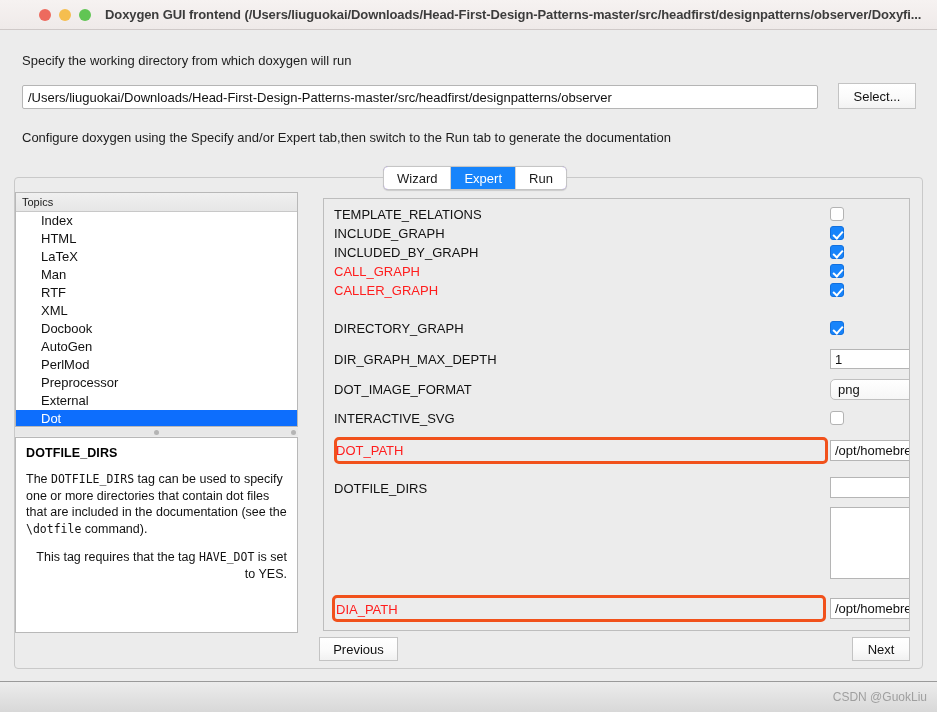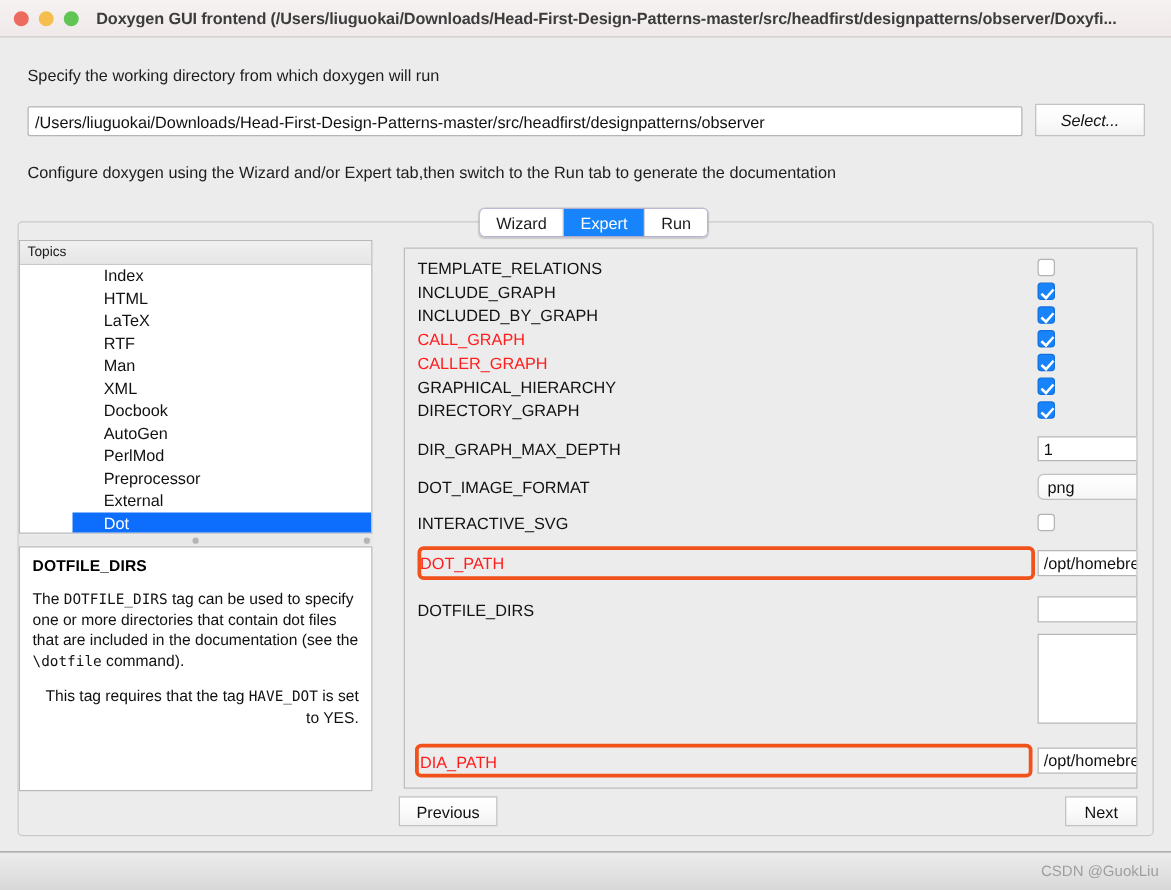--- a/index.html
+++ b/index.html
@@ -26,20 +26,21 @@
   .titlebar {
     position: absolute;
     left: 0; top: 0;
     width: 937px;
     height: 30px;
     background: linear-gradient(to bottom, #f6f2f1 0%, #efeae9 100%);
     border-bottom: 1px solid #cfc9c8;
     display: flex;
     align-items: center;
     box-sizing: border-box;
+    padding-left: 28px;
   }
   .lights {
     display: flex;
     align-items: center;
     gap: 8px;
     margin-left: 11px;
   }
   .light {
     width: 12px; height: 12px;
     border-radius: 50%;
@@ -85,31 +86,30 @@
     border-radius: 2px;
     font-family: "Liberation Sans", sans-serif;
     font-size: 13px;
     color: #111;
     padding: 11px 5px;
     outline: none;
   }
   .select-btn {
     position: absolute;
     right: 0; top: -2px;
-    width: 88px;
+    width: 78px;
     height: 26px;
     box-sizing: border-box;
     background: linear-gradient(to bottom, #ffffff 0%, #fbfbfb 52%, #f2f2f2 100%);
     border: 1px solid #c3c3c3;
     border-radius: 0;
     font-family: "Liberation Sans", sans-serif;
     font-size: 13px;
     color: #111;
     cursor: default;
-    font-style: italic;
   }
 
   
   .tabbar {
     position: absolute;
     left: 383px; top: 166px;
     height: 22px;
     display: flex;
     border: 1px solid #c5c5c5;
     border-radius: 5px;
@@ -166,21 +166,20 @@
     border-bottom: 1px solid #c8c8c8;
     font-size: 11px;
     color: #1b1b1b;
     display: flex;
     align-items: center;
     padding-left: 6px;
     box-sizing: border-box;
   }
   .topics-list {
     position: relative;
-    padding-left: 42px;
   }
   .topic-item {
     height: 18px;
     line-height: 18px;
     font-size: 13px;
     color: #111111;
     padding-left: 25px;
     cursor: default;
     white-space: nowrap;
   }
@@ -403,38 +402,38 @@
     <div class="title-text">Doxygen GUI frontend (/Users/liuguokai/Downloads/Head-First-Design-Patterns-master/src/headfirst/designpatterns/observer/Doxyfi...</div>
   </div>
 
   <div class="hint-text" id="hint-working-dir">Specify the working directory from which doxygen will run</div>
 
   <div class="path-row">
     <input class="path-input" type="text" value="/Users/liuguokai/Downloads/Head-First-Design-Patterns-master/src/headfirst/designpatterns/observer" style="">
     <button class="select-btn">Select...</button>
   </div>
 
-  <div class="hint-text" id="hint-configure">Configure doxygen using the Wizard and/or Expert tab,then switch to the Run tab to generate the documentation</div>
+  <div class="hint-text" id="hint-configure">Configure doxygen using the Specify and/or Expert tab,then switch to the Run tab to generate the documentation</div>
 
   <div class="tabbar">
     <div class="tab">Wizard</div>
     <div class="tab active">Expert</div>
     <div class="tab">Run</div>
   </div>
 
   <div class="content-frame"></div>
 
   <div class="topics-box">
     <div class="topics-header">Topics</div>
     <div class="topics-list">
       <div class="topic-item">Index</div>
       <div class="topic-item">HTML</div>
       <div class="topic-item">LaTeX</div>
+      <div class="topic-item">Man</div>
       <div class="topic-item">RTF</div>
-      <div class="topic-item">Man</div>
       <div class="topic-item">XML</div>
       <div class="topic-item">Docbook</div>
       <div class="topic-item">AutoGen</div>
       <div class="topic-item">PerlMod</div>
       <div class="topic-item">Preprocessor</div>
       <div class="topic-item">External</div>
       <div class="topic-item selected">Dot</div>
     </div>
   </div>
 
@@ -464,24 +463,20 @@
       <span class="cbox checked"></span>
     </div>
     <div class="opt-row" style="top:63px;">
       <span class="opt-label red">CALL_GRAPH</span>
       <span class="cbox checked"></span>
     </div>
     <div class="opt-row" style="top:82px;">
       <span class="opt-label red">CALLER_GRAPH</span>
       <span class="cbox checked"></span>
     </div>
-    <div class="opt-row" style="top:101px;">
-      <span class="opt-label">GRAPHICAL_HIERARCHY</span>
-      <span class="cbox checked"></span>
-    </div>
     <div class="opt-row" style="top:120px;">
       <span class="opt-label">DIRECTORY_GRAPH</span>
       <span class="cbox checked"></span>
     </div>
 
     <div class="opt-row" style="top:150px; height:20px;">
       <span class="opt-label">DIR_GRAPH_MAX_DEPTH</span>
       <span class="spin-wrap">
         <input class="spin-input" type="text" value="1" style="">
 

